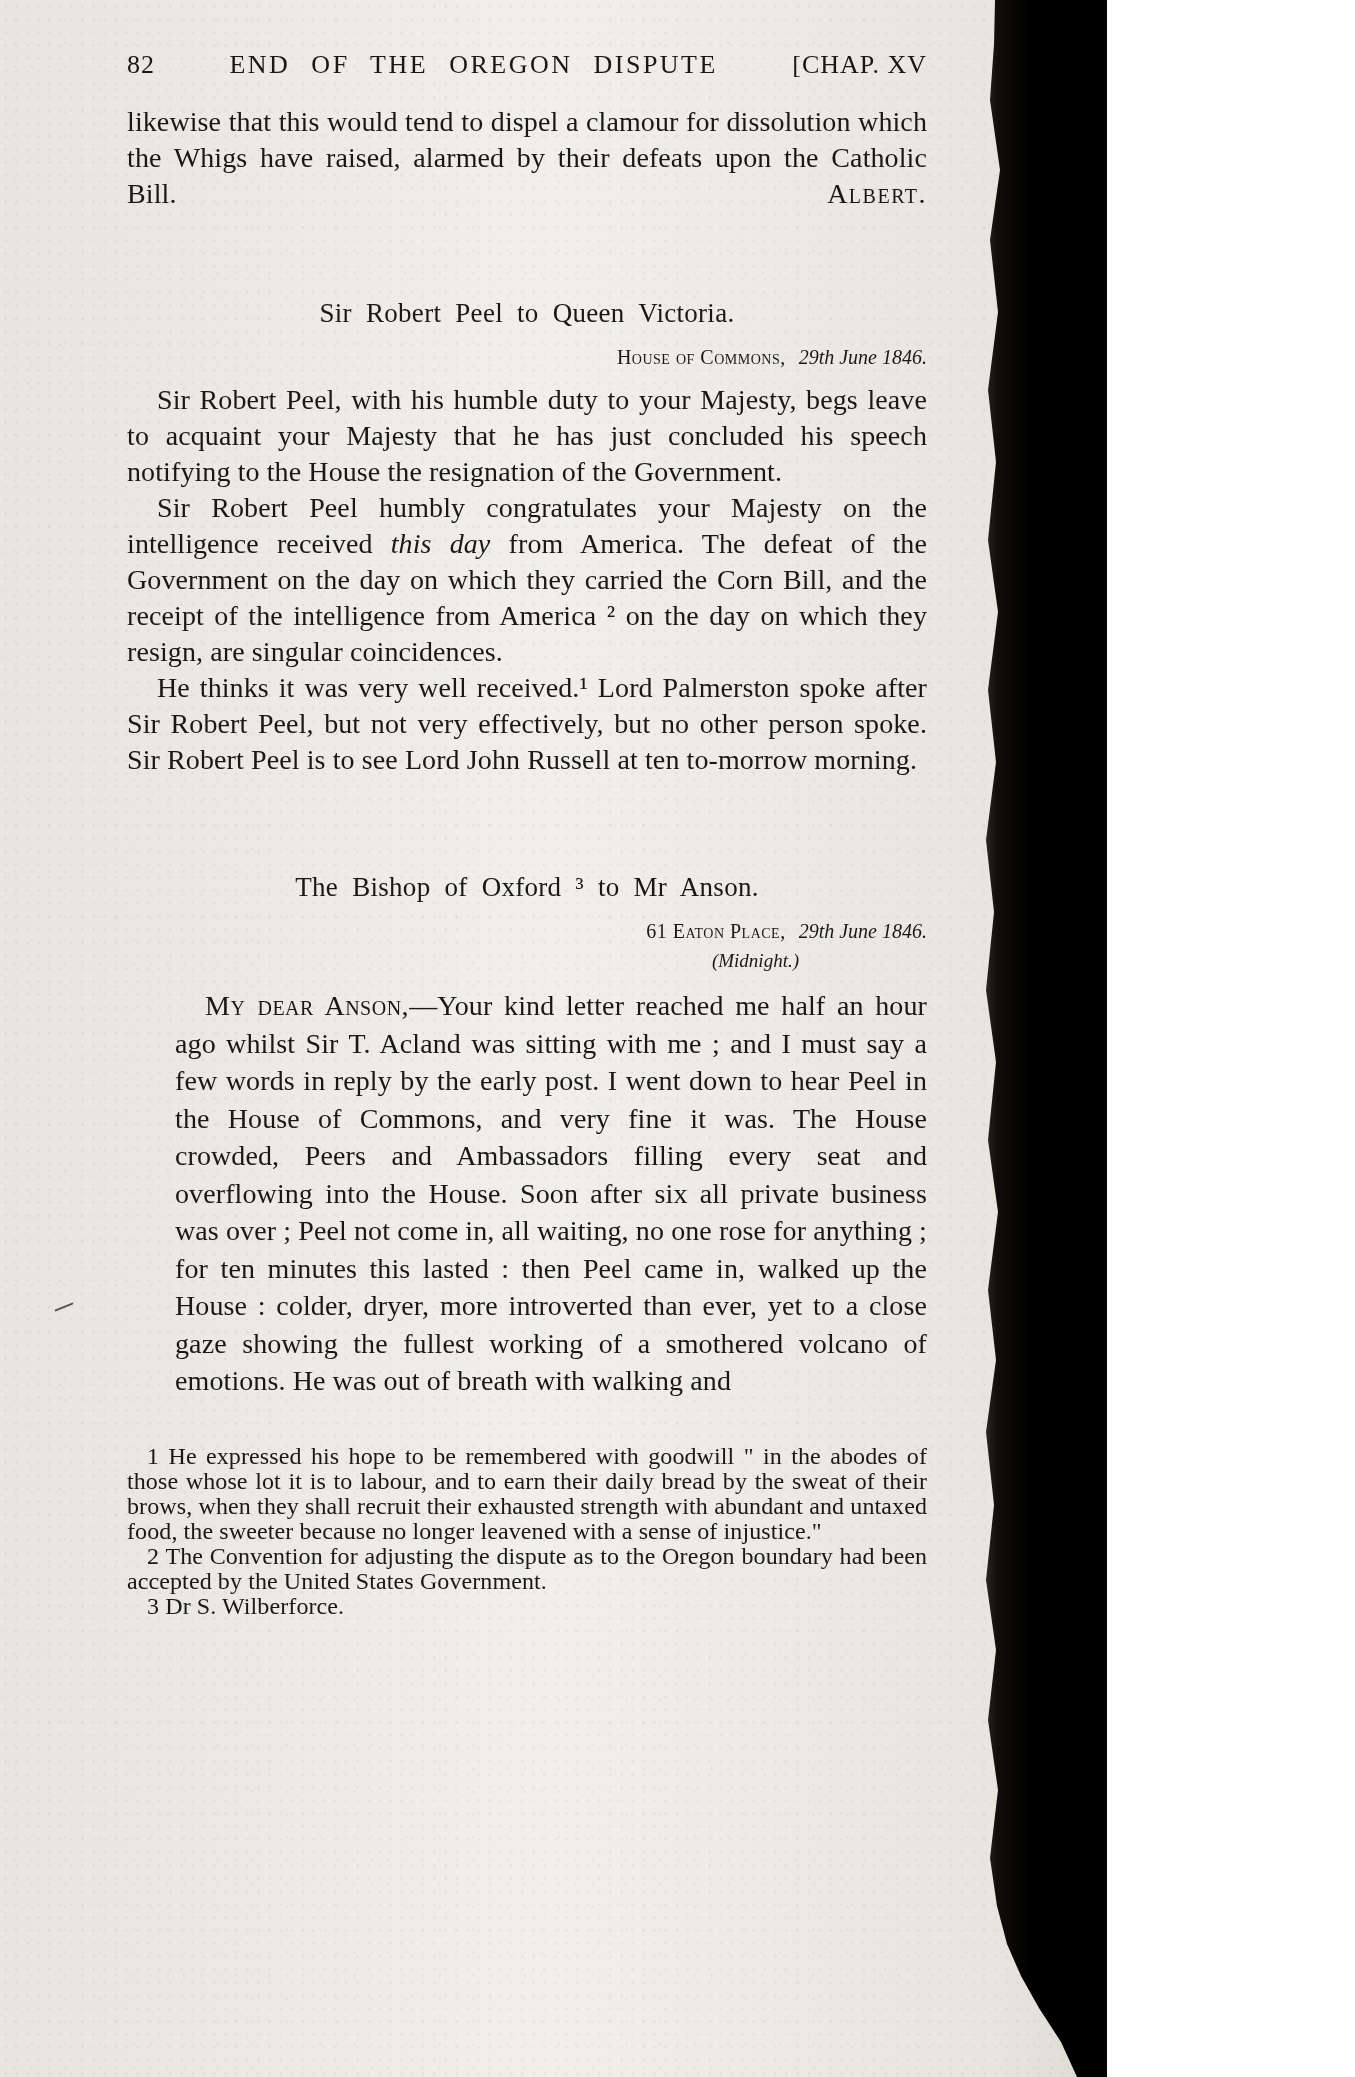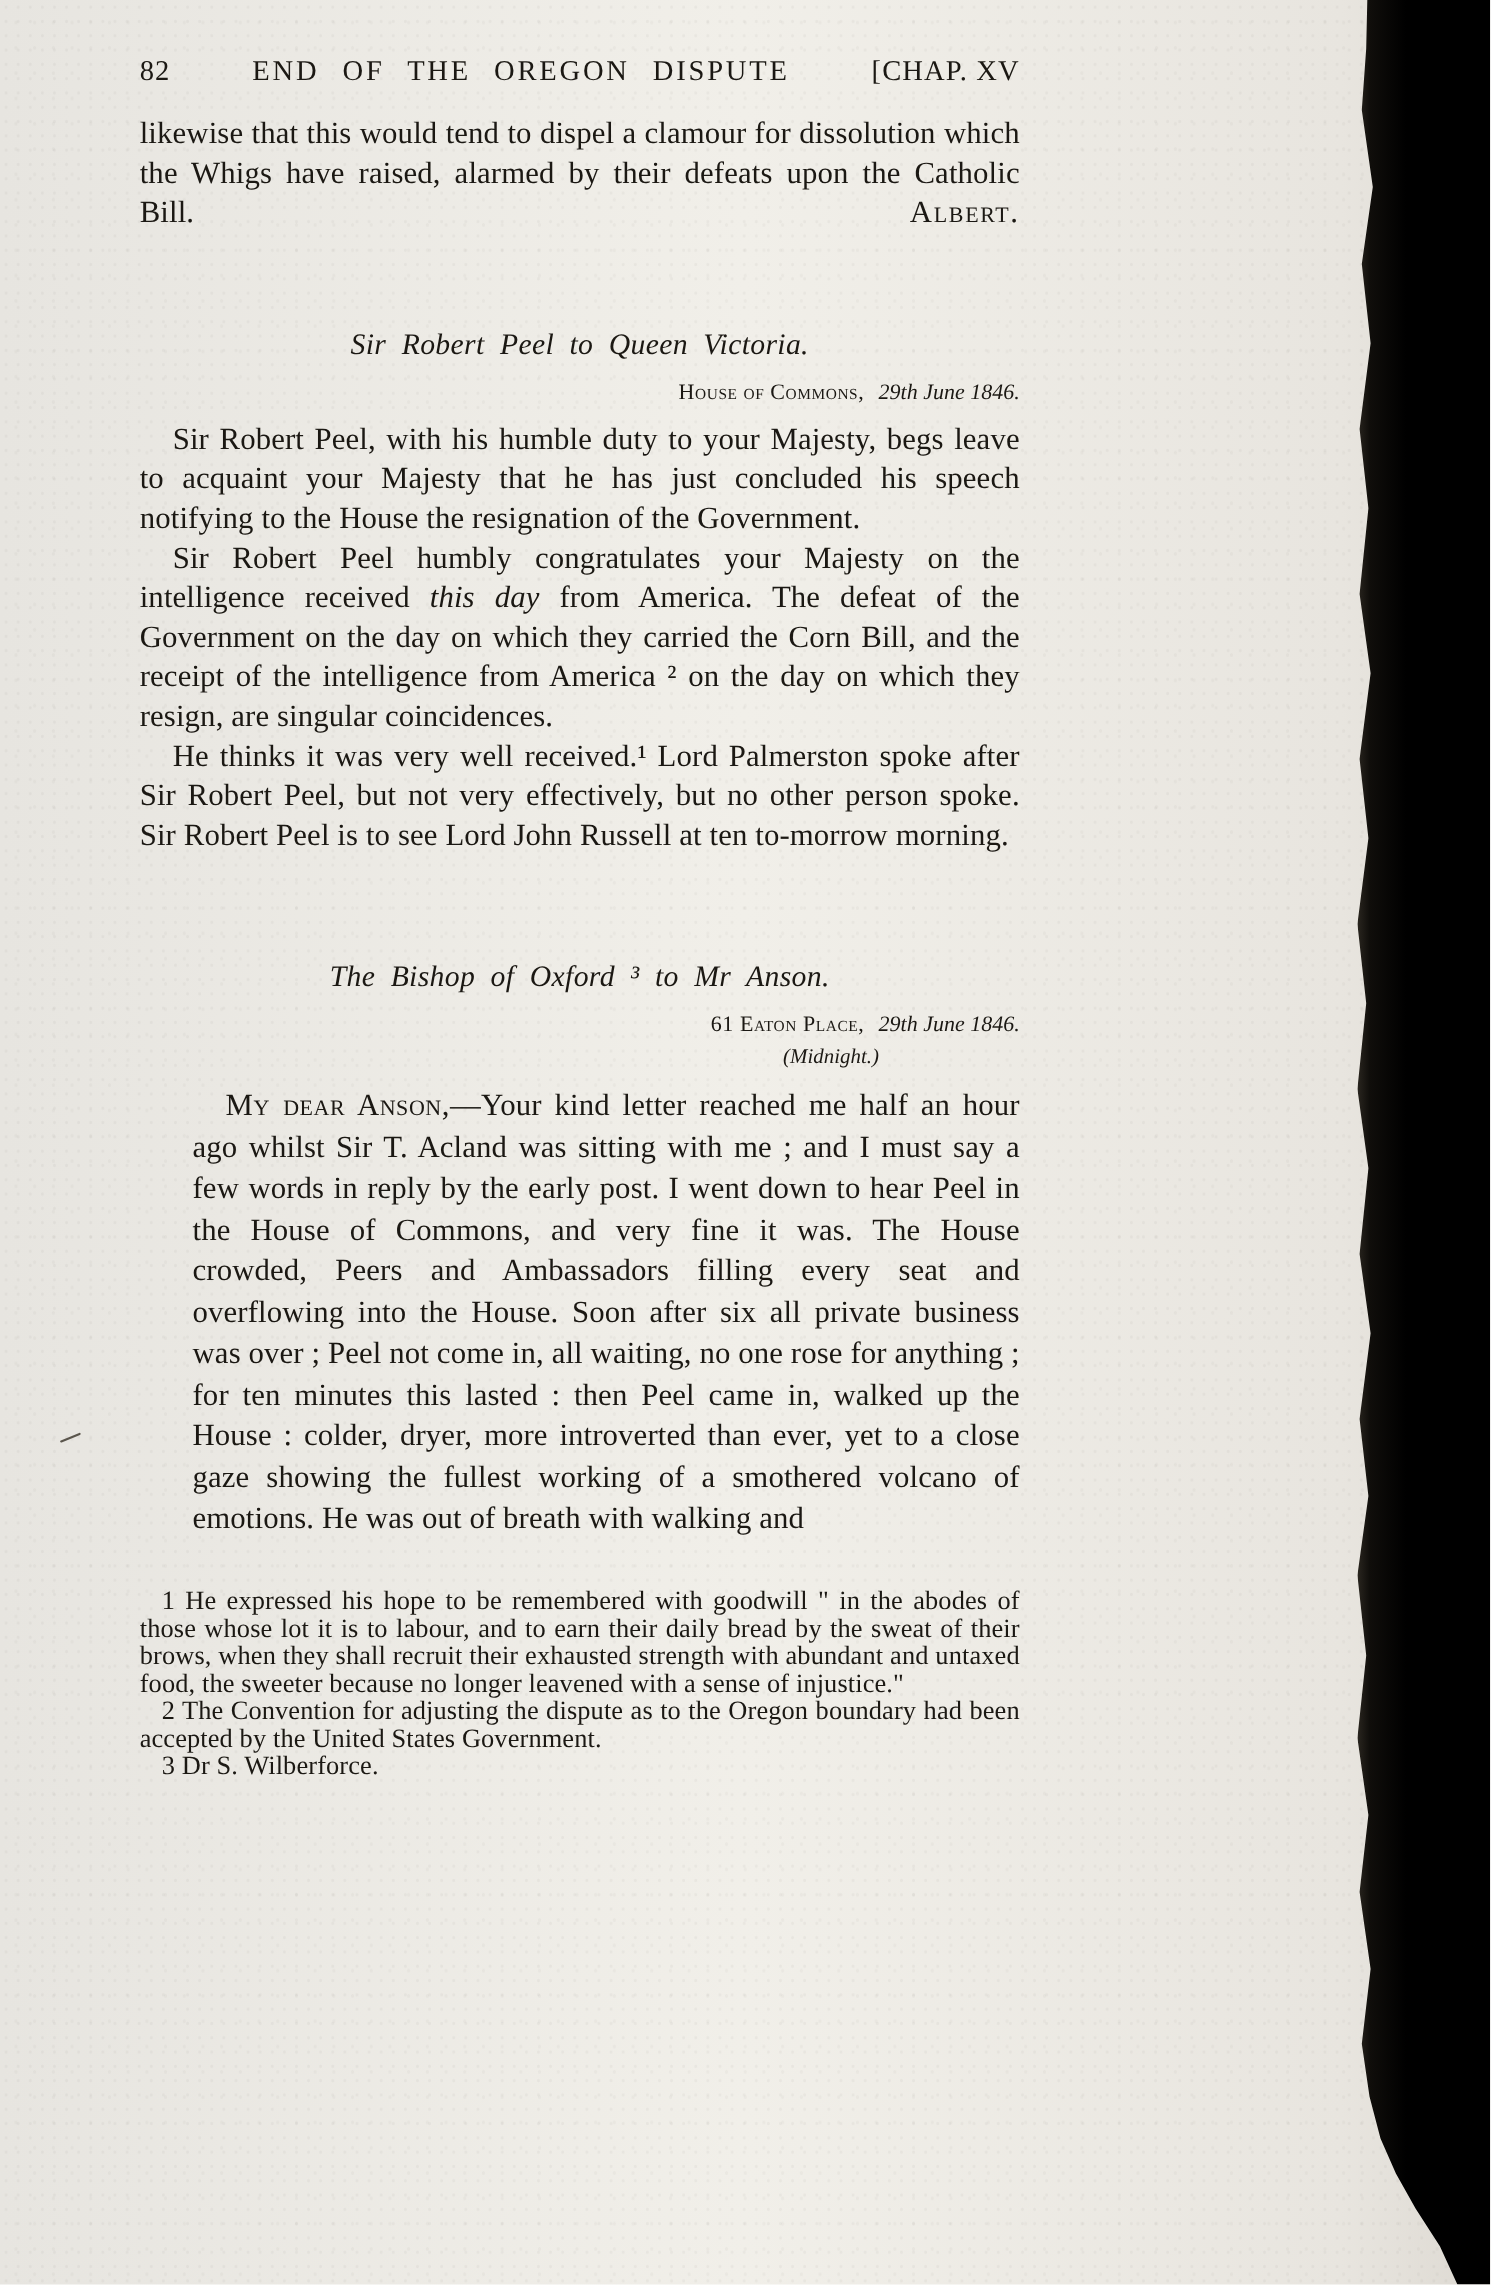--- a/index.html
+++ b/index.html
@@ -4,21 +4,21 @@
 <style>
   html, body { margin: 0; padding: 0; }
   body {
     width: 1355px; height: 2077px;
     font-family: "Liberation Serif", "DejaVu Serif", serif;
     color: #1b1813;
     overflow: hidden;
   }
   .scan-page {
     position: relative;
-    width: 1355px; height: 2077px;
+    width: 1107px; height: 2077px;
     background:
       radial-gradient(rgba(90,84,74,0.055) 1px, transparent 1.6px),
       radial-gradient(rgba(90,84,74,0.045) 1px, transparent 1.6px),
       linear-gradient(to right, #e7e5e0, #f1efe9 50%, #e8e5df 90%, #ddd9d2 100%);
     background-size: 11px 13px, 17px 23px, 100% 100%;
     background-position: 0 0, 6px 9px, 0 0;
     overflow: hidden;
   }
   
   .binding {
@@ -59,21 +59,21 @@
     text-align: justify; text-indent: 30px; letter-spacing: 0.1px;
   }
   .no-indent { text-indent: 0; }
   .intro { margin-top: 24px; }
   .sig { float: right; font-variant: small-caps; letter-spacing: 1.5px; font-family: Liberation Serif, serif; }
   .sc { font-variant: small-caps; letter-spacing: 0.5px; }
   .it { font-style: italic; }
 
   .letter { margin-top: 86px; }
   .letter-title {
-    margin: 0 0 16px 0; font-size: 27px; font-weight: normal; font-style: italic;
+    margin: 0 0 16px 0; font-size: 27px; font-weight: normal; 
     text-align: center; word-spacing: 7px; letter-spacing: 0.3px;
   }
   .dateline {
     margin: 0 0 12px 0; font-size: 20px; text-align: right; line-height: 25px;
   }
   .dateline .sc { margin-right: 8px; }
   .dateline.midnight { margin: -8px 128px 14px 0; font-size: 19px; }
 
   .letter2 { margin-top: 94px; }
   .letter2 .body-par { line-height: 37.5px; margin-left: 48px; }

